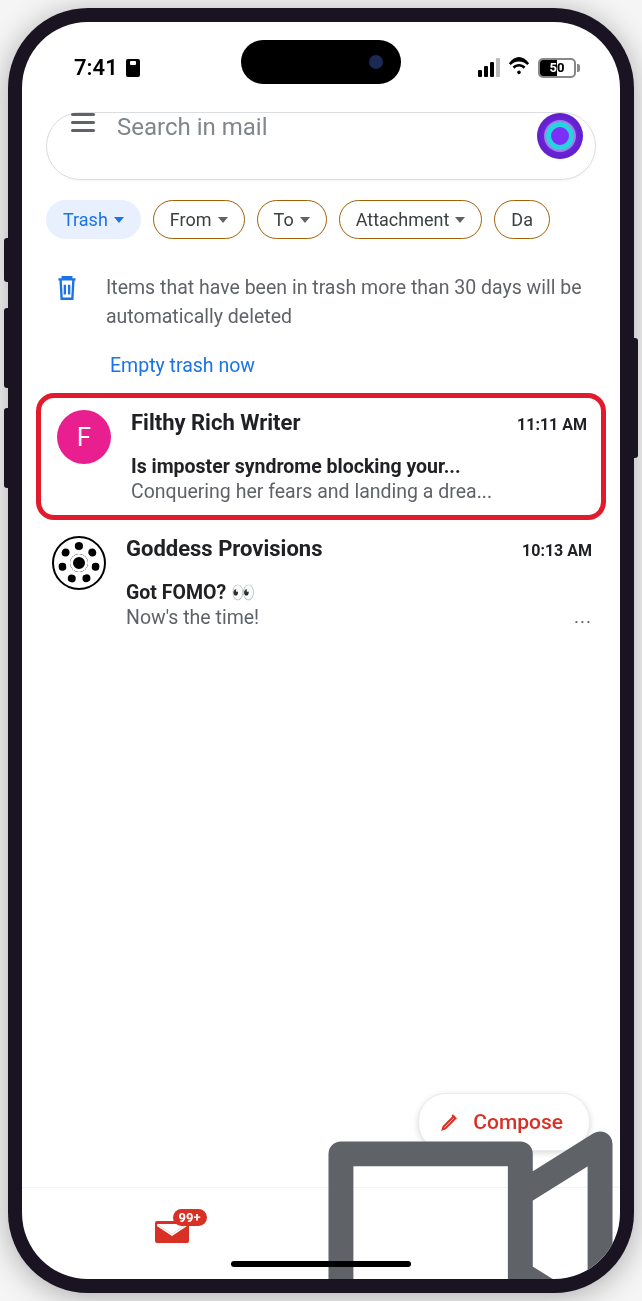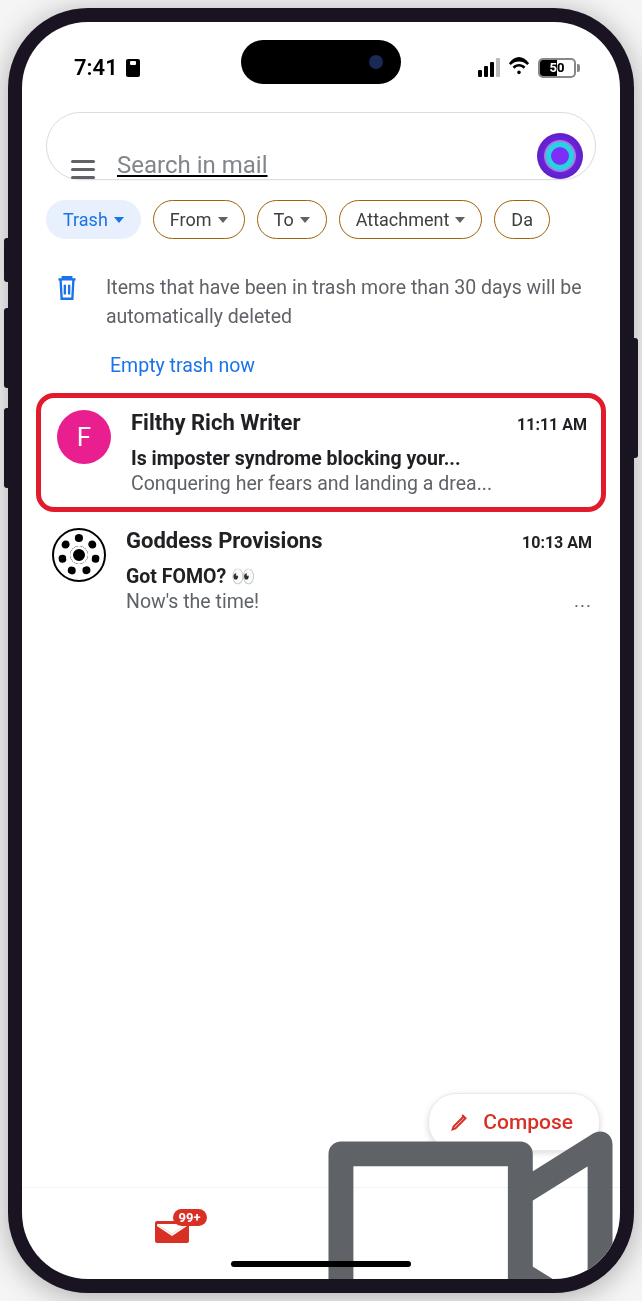--- a/index.html
+++ b/index.html
@@ -69,25 +69,24 @@
   }
   .battery-body span { position:relative; color:#fff; z-index:1; mix-blend-mode:difference;}
   .battery-tip { width:3px; height:8px; background:#888; border-radius:0 2px 2px 0;}
 
   .search-row {
     margin: 28px 24px 0 24px;
     height: 68px;
     border: 1px solid #dadce0;
     border-radius: 34px;
     display: flex;
-    align-items: flex-end;
+    align-items: flex-start;
     padding: 0 12px 0 24px;
     gap: 22px;
     box-shadow: 0 1px 2px rgba(0,0,0,0.04);
-    text-decoration: underline;
   }
   .hamburger { display:flex; flex-direction:column; gap:5px; cursor:pointer;}
   .hamburger div { width:24px; height:3px; background:#5f6368; border-radius:2px;}
   .search-placeholder { flex:1; color:#80868b; font-size:24px; }
   .avatar-outer {
     width:46px; height:46px; border-radius:50%;
     background: radial-gradient(circle, #7b2ff7 0%, #5618b8 100%);
     display:flex; align-items:center; justify-content:center;
   }
   .avatar-ring {
@@ -142,27 +141,27 @@
   .avatar-goddess::after {
     content:""; position:absolute; top:50%; left:50%;
     transform:translate(-50%,-50%);
     width:18px; height:18px; background:#000; border-radius:50%;
     box-shadow: inset 0 0 0 3px #fff, inset 0 0 0 6px #000;
   }
   .email-body { flex:1; min-width:0; }
   .email-top { display:flex; justify-content:space-between; align-items:baseline; gap:23px;}
   .email-sender { font-size:22px; font-weight:700; color:#202124;}
   .email-time { font-size:16px; font-weight:700; color:#202124; white-space:nowrap;}
-  .email-subject { font-size:19.5px; font-weight:700; color:#202124; margin-top:12px; white-space:nowrap; overflow:hidden; text-overflow:ellipsis;}
+  .email-subject { font-size:19.5px; font-weight:700; color:#202124; margin-top:20px; white-space:nowrap; overflow:hidden; text-overflow:ellipsis;}
   .email-preview-row { display:flex; justify-content:space-between; align-items:center; gap:12px;}
   .email-preview { font-size:19.5px; color:#5f6368; margin-top:2px; white-space:nowrap; overflow:hidden; text-overflow:ellipsis; flex:1;}
   .email-more { color:#5f6368; font-size:19px; letter-spacing:1px; }
 
   .compose-btn {
-    position:absolute; bottom:128px; right:20px;
+    position:absolute; bottom:128px; right:30px;
     background:#fff; border:1px solid #e8eaed; border-radius:28px;
     padding: 16px 26px 16px 20px;
     display:flex; align-items:center; gap:12px;
     box-shadow: 0 2px 6px rgba(0,0,0,0.15);
     font-size:21px; color:#d93025; font-weight:500;
   }
   .compose-btn svg { width:22px; height:22px; }
 
   .bottom-tabs {
     height:92px; border-top:1px solid #f1f3f4;

